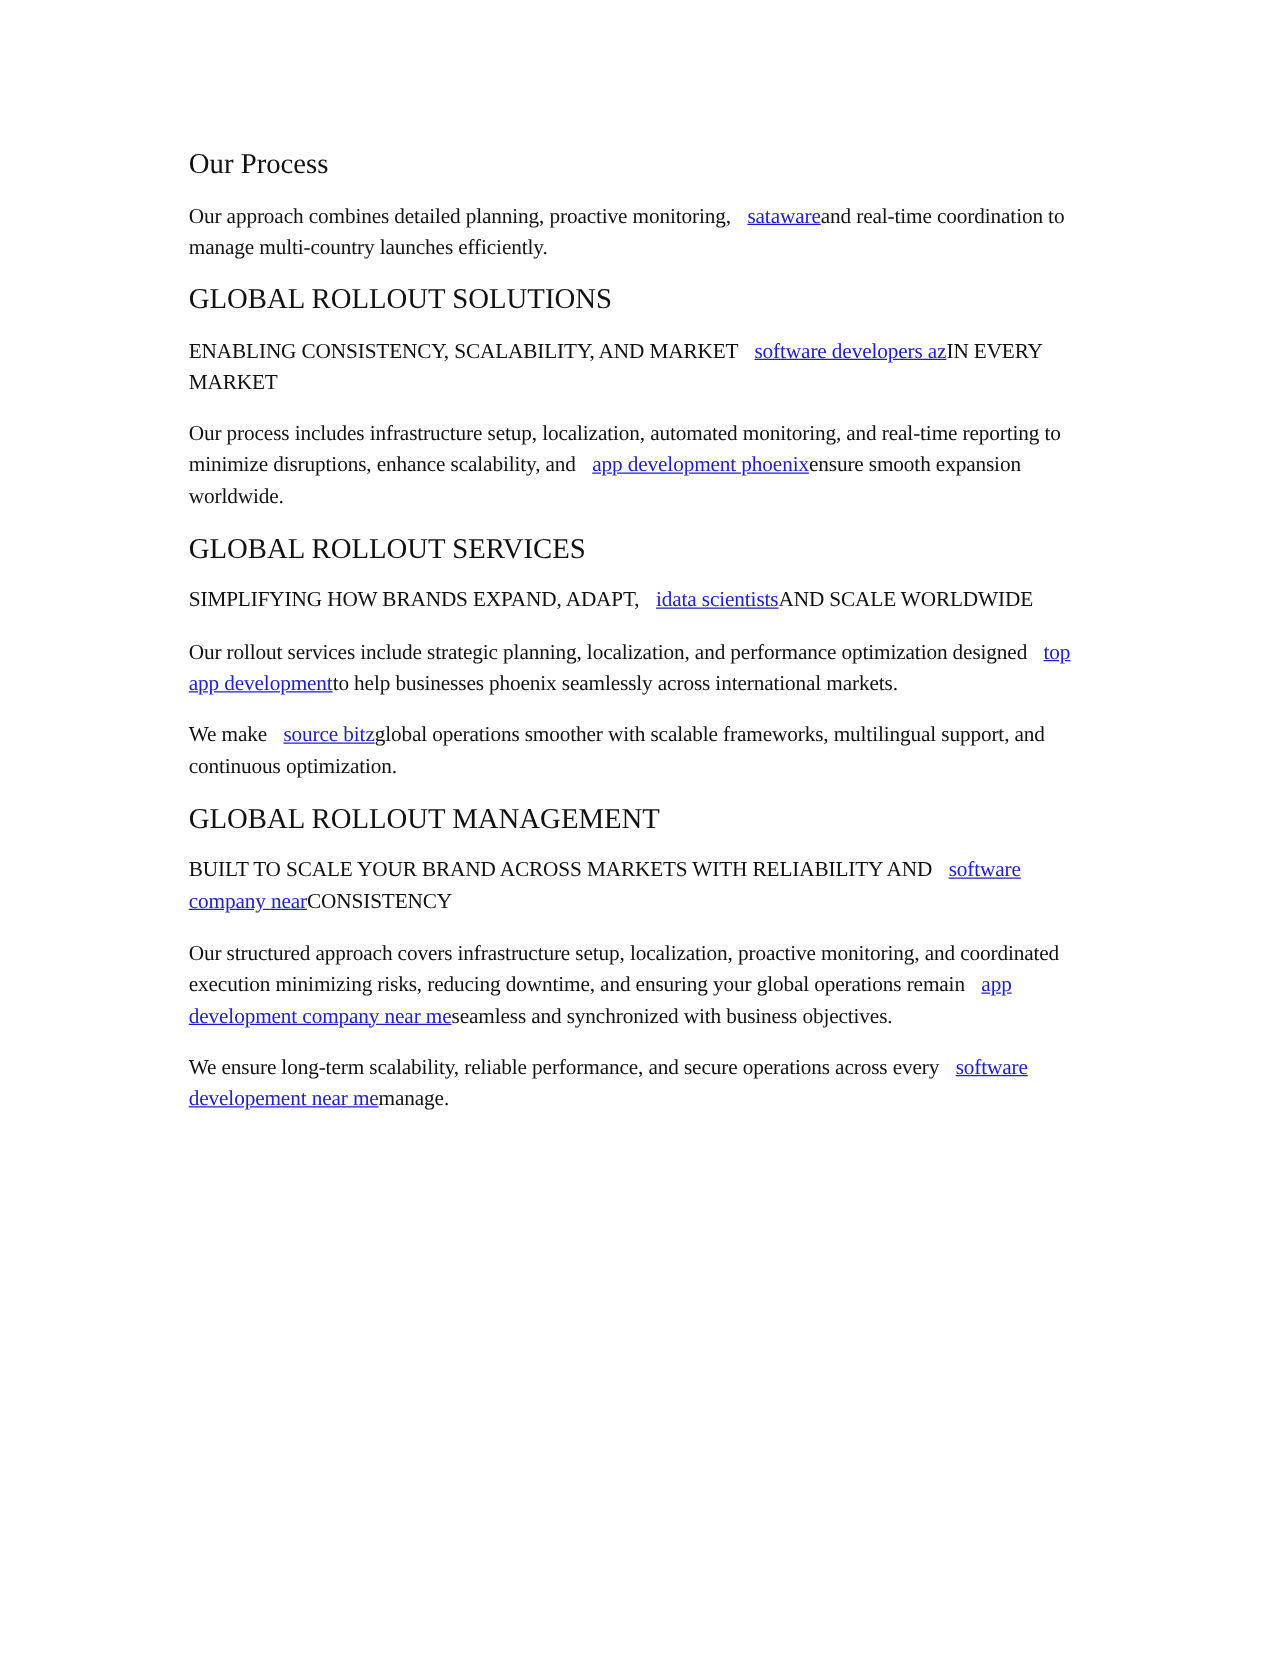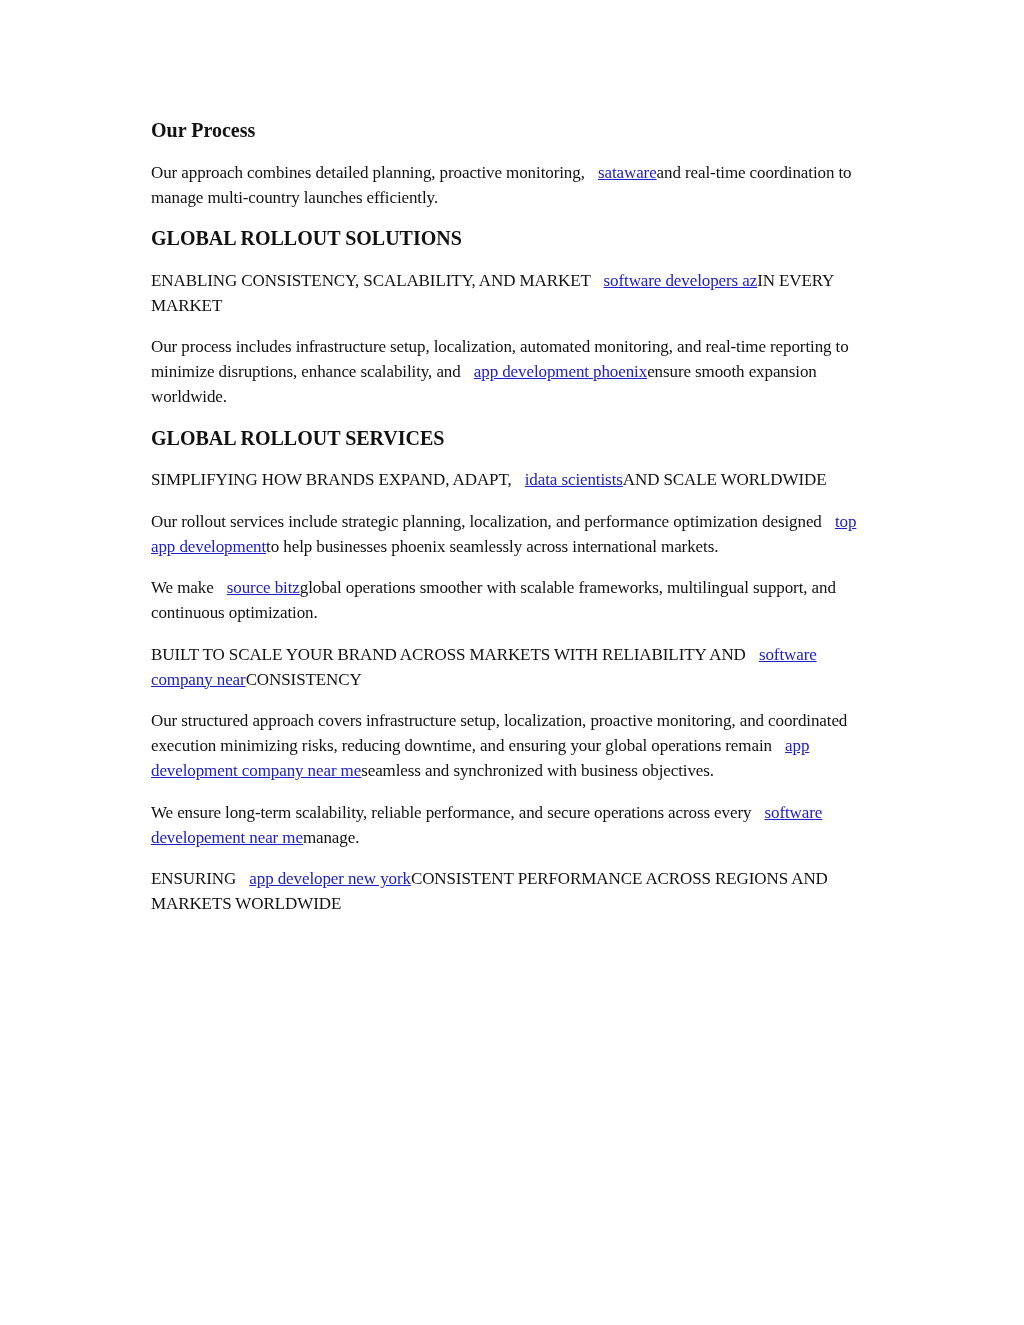--- a/index.html
+++ b/index.html
@@ -1,33 +1,33 @@
 <!DOCTYPE html>
 <html><head>
   <meta charset="utf-8">
   <style>
     html, body { margin: 0; padding: 0; background: #ffffff; }
     body { width: 1024px; height: 1325px; position: relative; overflow: hidden;
            font-family: "Liberation Serif", "DejaVu Serif", serif; color: #111; }
     .page { position: absolute; left: 151px; top: 118px; width: 715px; }
     .para { font-size: 17px; line-height: 25px; margin: 0 0 16.5px 0; letter-spacing: -0.1px; }
-    .heading { font-weight: bold; font-size: 20px; line-height: 25px; margin: 0 0 16.5px 0; }
+    .heading { font-weight: normal; font-size: 23px; line-height: 25px; margin: 0 0 16.5px 0; }
     a.link { color: #1a0dab; color: #2020c8; text-decoration: underline; }
     .gap { display: inline-block; width: 9px; }
   </style>
 </head>
 <body>
 
 <div class="page" id="doc">
     <p class="heading">Our Process</p>
     <p class="para"><span>Our approach combines detailed planning, proactive monitoring, </span><span class="gap"></span><a class="link" href="#">sataware</a><span>and real-time coordination to manage multi-country launches efficiently.</span></p>
     <p class="heading">GLOBAL ROLLOUT SOLUTIONS</p>
     <p class="para"><span>ENABLING CONSISTENCY, SCALABILITY, AND MARKET </span><span class="gap"></span><a class="link" href="#">software developers az</a><span>IN EVERY MARKET</span></p>
     <p class="para"><span>Our process includes infrastructure setup, localization, automated monitoring, and real-time reporting to minimize disruptions, enhance scalability, and </span><span class="gap"></span><a class="link" href="#">app development phoenix</a><span>ensure smooth expansion worldwide.</span></p>
     <p class="heading">GLOBAL ROLLOUT SERVICES</p>
     <p class="para"><span>SIMPLIFYING HOW BRANDS EXPAND, ADAPT, </span><span class="gap"></span><a class="link" href="#">idata scientists</a><span>AND SCALE WORLDWIDE</span></p>
     <p class="para"><span>Our rollout services include strategic planning, localization, and performance optimization designed </span><span class="gap"></span><a class="link" href="#">top app development</a><span>to help businesses phoenix seamlessly across international markets.</span></p>
     <p class="para"><span>We make </span><span class="gap"></span><a class="link" href="#">source bitz</a><span>global operations smoother with scalable frameworks, multilingual support, and continuous optimization.</span></p>
+    <p class="heading">GLOBAL ROLLOUT MANAGEMENT</p>
     <p class="para"><span>BUILT TO SCALE YOUR BRAND ACROSS MARKETS WITH RELIABILITY AND </span><span class="gap"></span><a class="link" href="#">software company near</a><span>CONSISTENCY</span></p>
     <p class="para"><span>Our structured approach covers infrastructure setup, localization, proactive monitoring, and coordinated execution minimizing risks, reducing downtime, and ensuring your global operations remain </span><span class="gap"></span><a class="link" href="#">app development company near me</a><span>seamless and synchronized with business objectives.</span></p>
     <p class="para"><span>We ensure long-term scalability, reliable performance, and secure operations across every </span><span class="gap"></span><a class="link" href="#">software developement near me</a><span>manage.</span></p>
-    <p class="para"><span>ENSURING </span><span class="gap"></span><a class="link" href="#">app developer new york</a><span>CONSISTENT PERFORMANCE ACROSS REGIONS AND MARKETS WORLDWIDE</span></p>
   </div>
 
 </body></html>

